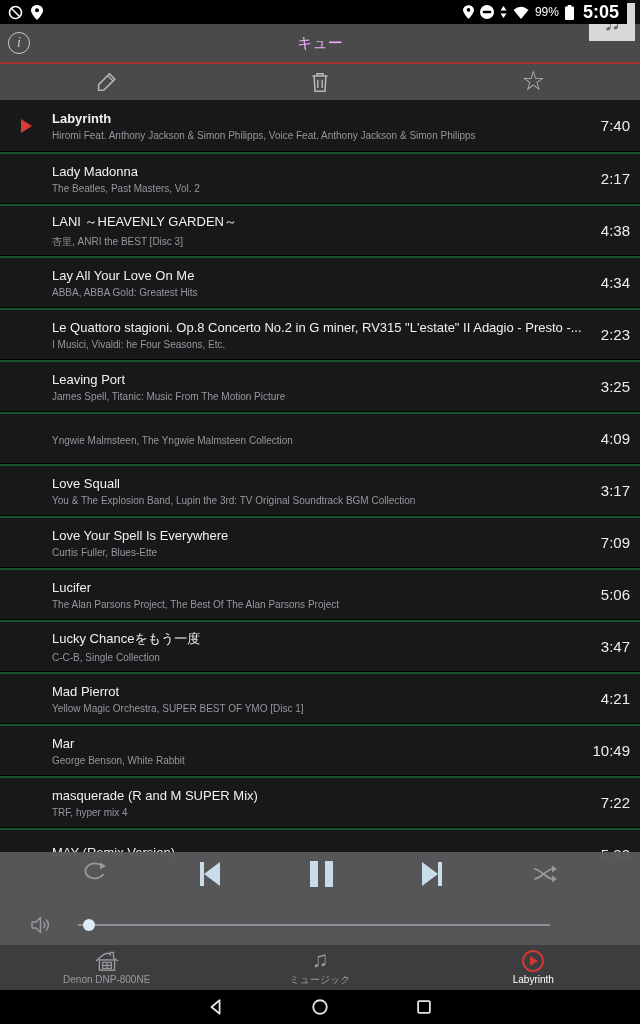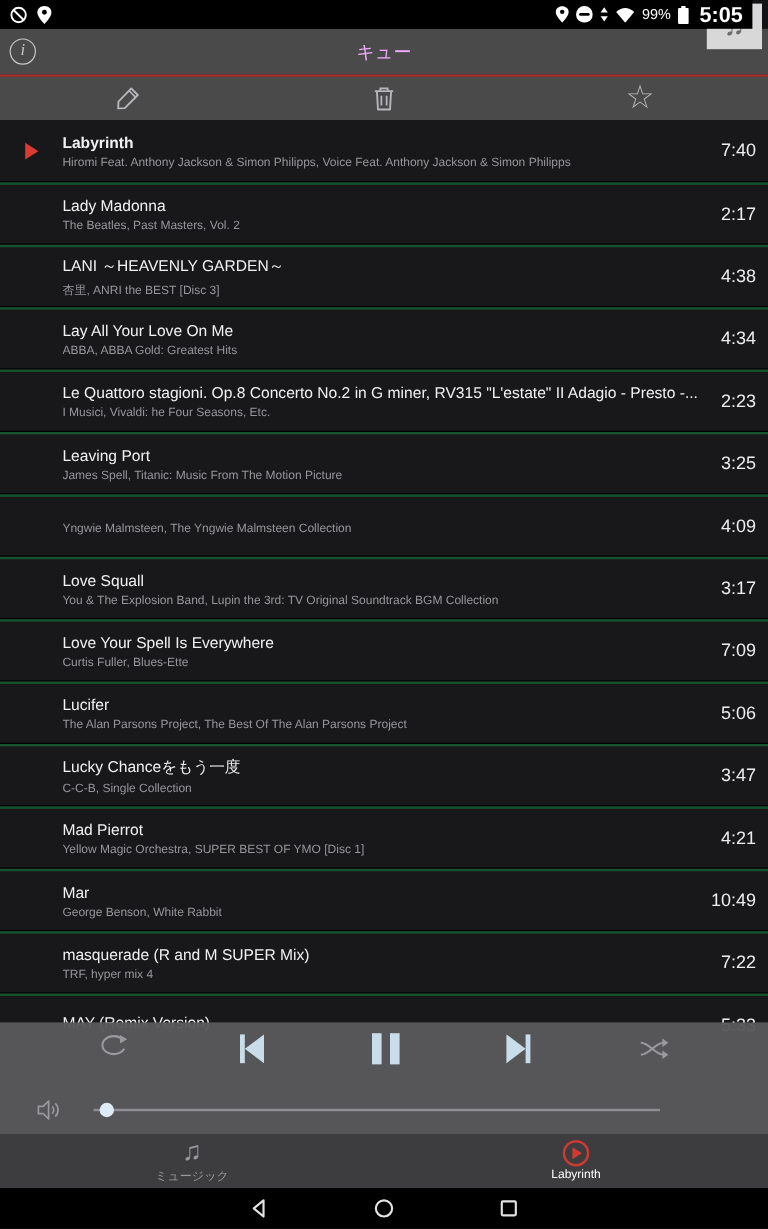--- a/index.html
+++ b/index.html
@@ -363,20 +363,29 @@
       </svg>
       <div class="vol-slider">
         <div class="vol-track"></div>
         <div class="vol-thumb" style="left: calc(1%);"></div>
       </div>
     </div>
   </div>
 
   <div class="tab-bar">
     <div class="tab">
+      <svg width="26" height="22" viewBox="0 0 24 20">
+        <path d="M2 10 Q12 0 15 4 L15 2 H18 V7 L22 10" fill="none" stroke="#9a9a9e" stroke-width="1.3"></path>
+        <rect x="5" y="9" width="14" height="9.5" fill="none" stroke="#9a9a9e" stroke-width="1.3"></rect>
+        <rect x="8" y="11.2" width="8" height="5.6" fill="none" stroke="#9a9a9e" stroke-width="1.1"></rect>
+        <path d="M12 11.2 V16.8 M8 14 H16" stroke="#9a9a9e" stroke-width="1.1"></path>
+      </svg>
+      <span class="tab-label">Denon DNP-800NE</span>
+    </div>
+    <div class="tab">
       <span class="tab-note-glyph">♫</span>
       <span class="tab-label">ミュージック</span>
     </div>
     <div class="tab active">
       <div class="np-circle">
           <div class="tri"></div>
         </div>
       <span class="tab-label">Labyrinth</span>
     </div>
   </div>

